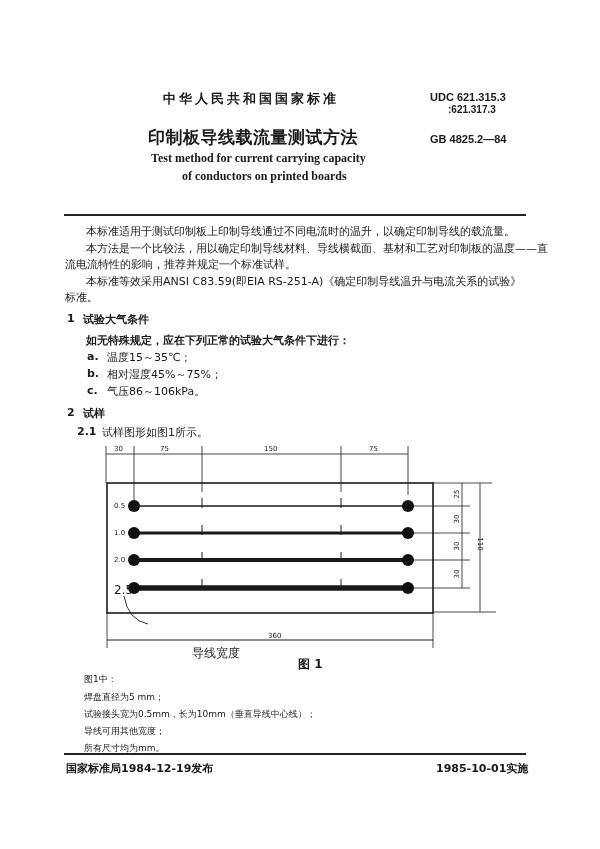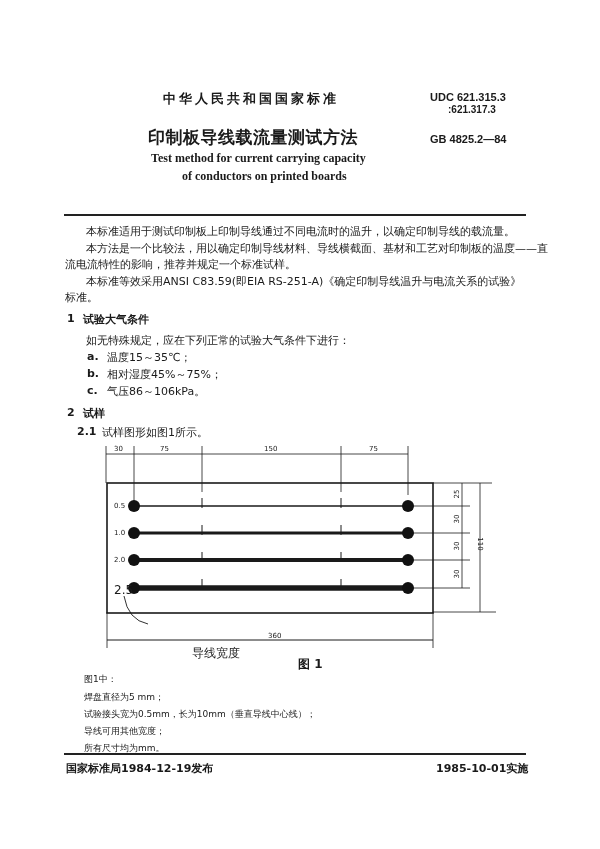--- a/index.html
+++ b/index.html
@@ -35,21 +35,21 @@
 <div class="rule" style="left:64px; top:214px; width:462px;"></div>
 
 <div class="abs para" style="left:86px; top:224px;">本标准适用于测试印制板上印制导线通过不同电流时的温升，以确定印制导线的载流量。</div>
 <div class="abs para" style="left:86px; top:241px;">本方法是一个比较法，用以确定印制导线材料、导线横截面、基材和工艺对印制板的温度——直</div>
 <div class="abs para" style="left:65px; top:257px;">流电流特性的影响，推荐并规定一个标准试样。</div>
 <div class="abs para" style="left:86px; top:274px;">本标准等效采用ANSI C83.59(即EIA RS-251-A)《确定印制导线温升与电流关系的试验》</div>
 <div class="abs para" style="left:65px; top:290px;">标准。</div>
 
 <div class="abs sec" style="left:67px; top:312px;">1</div>
 <div class="abs sec" style="left:72px; top:312px;margin-left:11px;">试验大气条件</div>
-<div class="abs para" style="left:86px; top:333px;">如无特殊规定，应在下列正常的试验大气条件下进行：</div>
+<div class="abs para" style="left:86px; top:333px;font-weight:bold;">如无特殊规定，应在下列正常的试验大气条件下进行：</div>
 
 <div class="abs para" style="left:87px; top:350px; font-weight:bold;">a.</div>
 <div class="abs para" style="left:107px; top:350px;">温度15～35℃；</div>
 <div class="abs para" style="left:87px; top:367px; font-weight:bold;">b.</div>
 <div class="abs para" style="left:107px; top:367px;">相对湿度45%～75%；</div>
 <div class="abs para" style="left:87px; top:384px; font-weight:bold;">c.</div>
 <div class="abs para" style="left:107px; top:384px;">气压86～106kPa。</div>
 
 <div class="abs sec" style="left:67px; top:406px;">2</div>
 <div class="abs sec" style="left:83px; top:406px;text-align:center;">试样</div>

